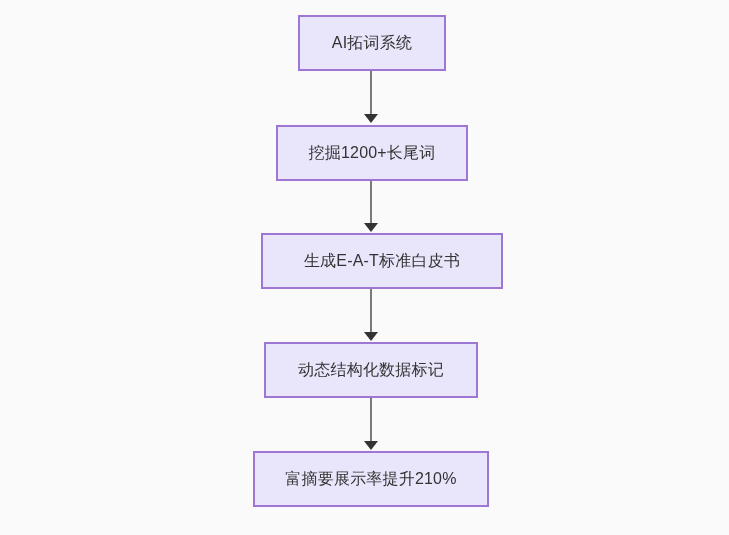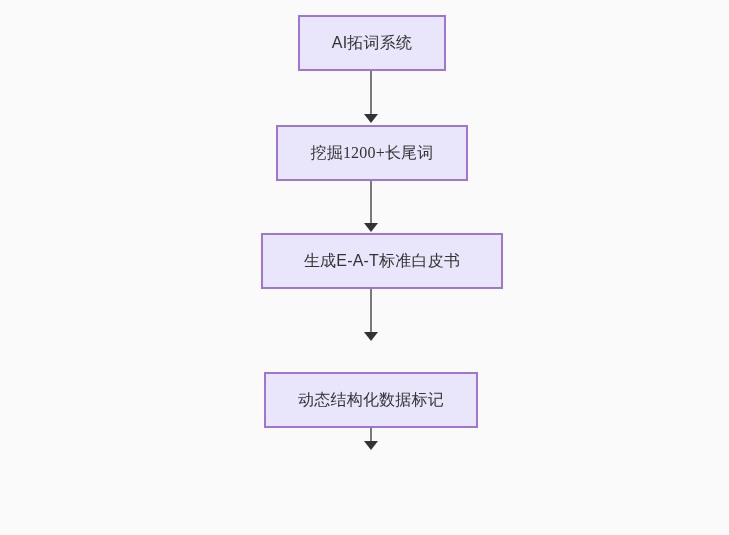--- a/index.html
+++ b/index.html
@@ -35,23 +35,23 @@
   .node-label {
     color: #333333;
     font-size: 16px;
     line-height: 1.2;
     letter-spacing: 0.2px;
     white-space: nowrap;
     text-align: center;
   }
 
   .node-1 { left: 298px; top: 15px;  width: 148px; height: 56px; }
-  .node-2 { left: 276px; top: 125px; width: 192px; height: 56px; font-family: Liberation Serif, serif; }
+  .node-2 { left: 276px; top: 125px; width: 192px; height: 56px; }
   .node-3 { left: 261px; top: 233px; width: 242px; height: 56px; }
-  .node-4 { left: 264px; top: 342px; width: 214px; height: 56px; margin-top: 30px; }
+  .node-4 { left: 264px; top: 342px; width: 214px; height: 56px; }
   .node-5 { left: 253px; top: 451px; width: 236px; height: 56px; }
 
   
   .edge {
     position: absolute;
     left: 370px;
     width: 2px;
     background: #7a7a7a;
     z-index: 1;
   }
@@ -101,14 +101,17 @@
   <div class="edge edge-3"></div>
   <div class="arrowhead arrow-3"></div>
 
   <div class="node node-4">
     <span class="node-label">动态结构化数据标记</span>
   </div>
 
   <div class="edge edge-4"></div>
   <div class="arrowhead arrow-4"></div>
 
+  <div class="node node-5">
+    <span class="node-label">富摘要展示率提升210%</span>
+  </div>
 
 </div>
 
 </body></html>

